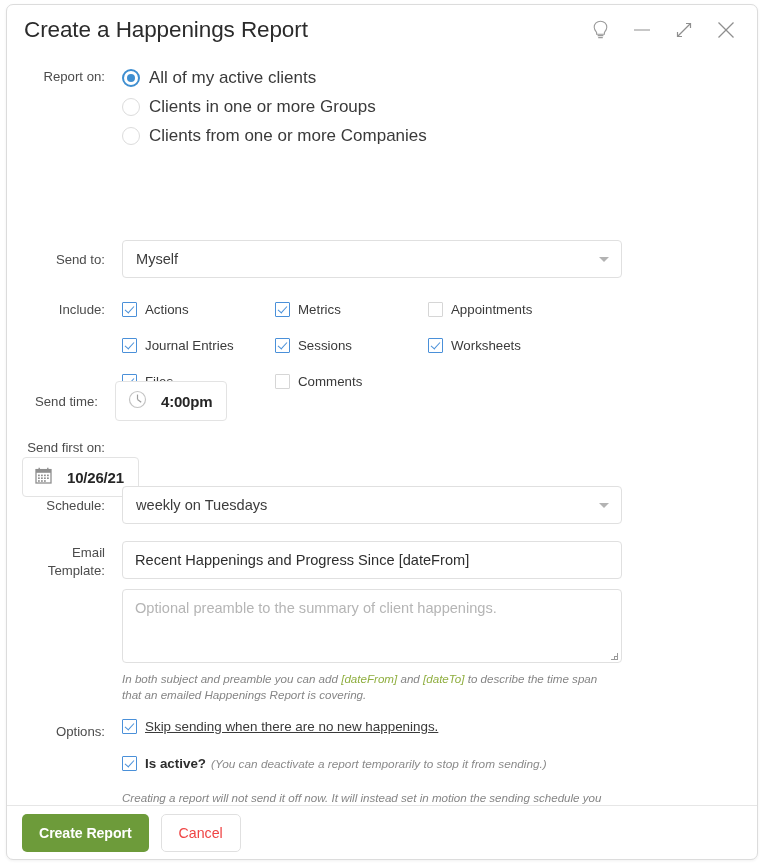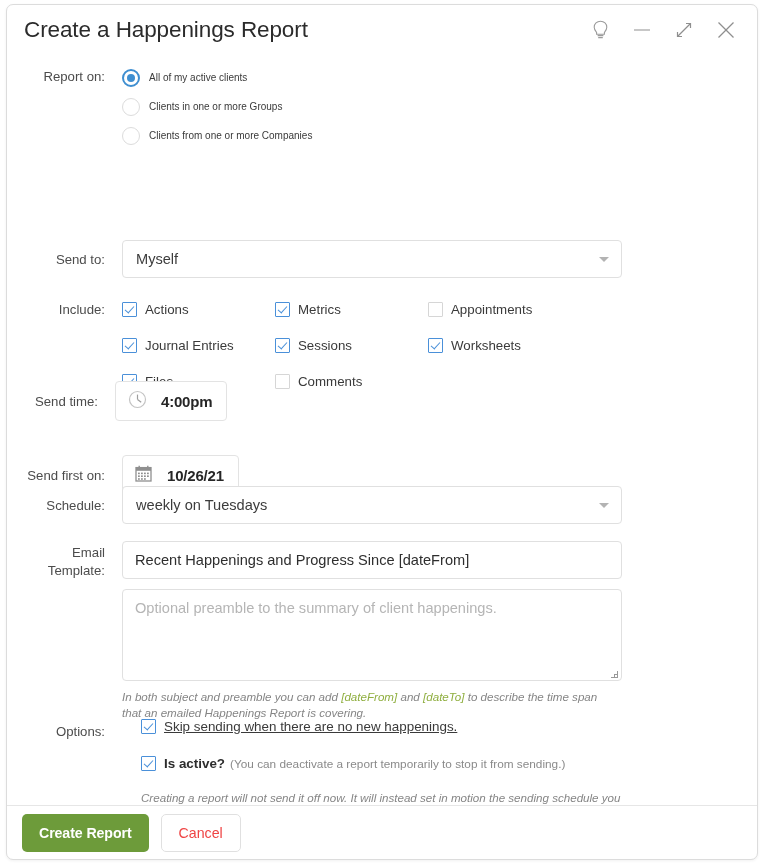--- a/index.html
+++ b/index.html
@@ -109,21 +109,21 @@
   }
   .radio.on::after {
     content: "";
     position: absolute;
     left: 3px; top: 3px;
     width: 8px; height: 8px;
     border-radius: 50%;
     background: #3f8fd1;
   }
   .radio-label {
-    font-size: 10px;
+    font-size: 17px;
     color: #3a3a3a;
   }
 
   
   .select {
     width: 500px;
     height: 38px;
     border: 1px solid #e0e0e0;
     border-radius: 4px;
     background: #ffffff;
@@ -217,21 +217,21 @@
     background: #ffffff;
     box-sizing: border-box;
     padding: 0 12px;
     font-family: "Liberation Sans", sans-serif;
     font-size: 14.6px;
     color: #2e2e2e;
     outline: none;
   }
   .textarea {
     width: 500px;
-    height: 92px;
+    height: 74px;
     border: 1px solid #e0e0e0;
     border-radius: 4px;
     background: #ffffff;
     box-sizing: border-box;
     padding: 10px 12px;
     font-family: "Liberation Sans", sans-serif;
     font-size: 14.6px;
     color: #2e2e2e;
     outline: none;
     resize: none;
@@ -281,20 +281,21 @@
     text-decoration: underline;
   }
   .opt-strong {
     font-size: 13.4px;
     color: #2d2d2d;
     font-weight: bold;
   }
   .opt-paren {
     font-size: 11.8px;
     color: #8a8a8a;
+    font-style: italic;
     margin-left: 5px;
   }
 
   
   .divider {
     position: absolute;
     left: 0;
     right: 0;
     top: 800px;
     height: 1px;
@@ -445,21 +446,21 @@
           <svg width="19" height="19" viewBox="0 0 19 19">
             <circle cx="9.5" cy="9.5" r="8" fill="none" stroke="#c4c4c4" stroke-width="1.2"></circle>
             <line x1="9.5" y1="9.5" x2="9.5" y2="4.6" stroke="#9e9e9e" stroke-width="1.2"></line>
             <line x1="9.5" y1="9.5" x2="13.2" y2="12.3" stroke="#9e9e9e" stroke-width="1.2"></line>
           </svg>
         </span>
         <span class="txt">4:00pm</span>
       </div>
     </div>
 
-    <div class="row" style="left:15px; top:400px;">
+    <div class="row" style="left:15px; top:372px;flex-direction:column;">
       <div class="lbl" style="padding-top:12px;">Send first on:</div>
       <div class="valbox date">
         <span>
           <svg width="17" height="17" viewBox="0 0 17 17">
             <rect x="1" y="2.6" width="15" height="13.4" fill="none" stroke="#8f8f8f" stroke-width="1.3"></rect>
             <rect x="1" y="2.6" width="15" height="3.2" fill="#8f8f8f"></rect>
             <line x1="4.2" y1="0.8" x2="4.2" y2="3.4" stroke="#8f8f8f" stroke-width="1.4"></line>
             <line x1="12.8" y1="0.8" x2="12.8" y2="3.4" stroke="#8f8f8f" stroke-width="1.4"></line>
             <g fill="#8f8f8f">
               <rect x="3" y="7.6" width="1.8" height="1.6"></rect>
@@ -499,21 +500,21 @@
             <span style="right:0; bottom:0; width:7px; height:1px;"></span>
             <span style="right:0; bottom:3px; width:4px; height:1px;"></span>
             <span style="right:0; bottom:0; width:1px; height:7px;"></span>
             <span style="right:3px; bottom:0; width:1px; height:4px;"></span>
           </span>
         </div>
         <div class="note" style="margin-top:8px;"><span>In both subject and preamble you can add </span><span class="tok">[dateFrom]</span><span> and </span><span class="tok">[dateTo]</span><span> to describe the time span that an emailed Happenings Report is covering.</span></div>
       </div>
     </div>
 
-    <div class="row" style="left:15px; top:664px;gap:19px;">
+    <div class="row" style="left:15px; top:664px;">
       <div class="lbl" style="padding-top:4px;">Options:</div>
       <div>
         <div class="opt-item">
           <span class="cbox on"></span>
           <span class="opt-label">Skip sending when there are no new happenings.</span>
         </div>
         <div class="opt-item" style="margin-top:22px;">
           <span class="cbox on"></span>
           <span class="opt-strong">Is active?</span>
           <span class="opt-paren">(You can deactivate a report temporarily to stop it from sending.)</span>

